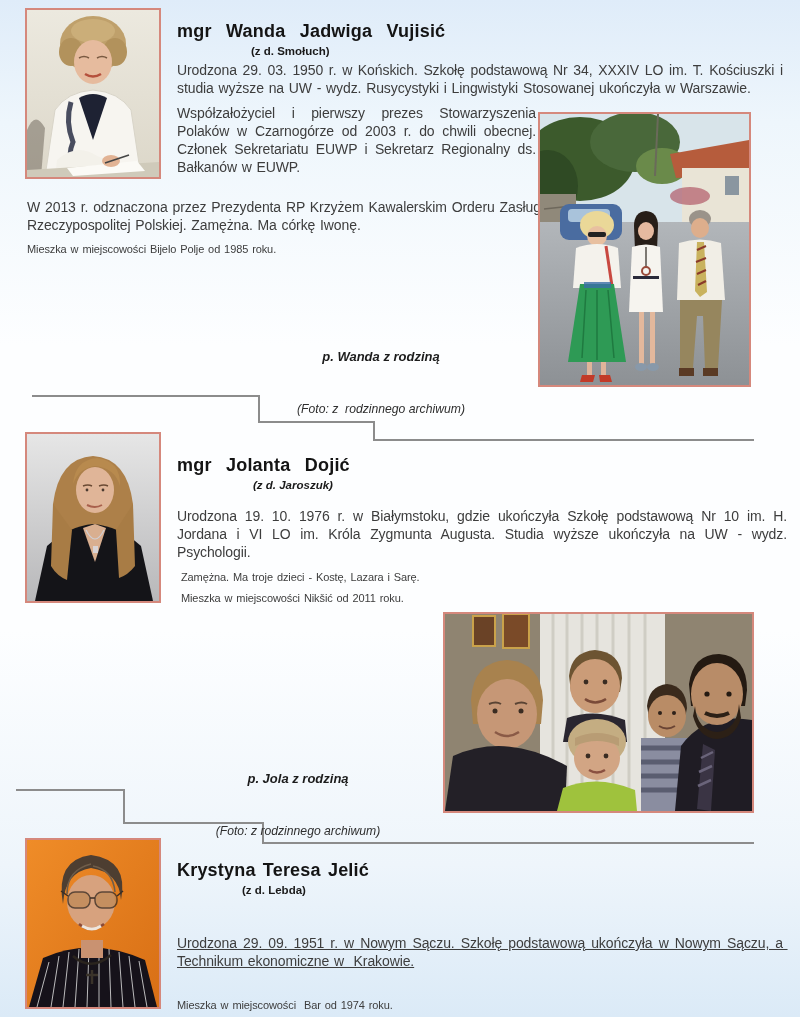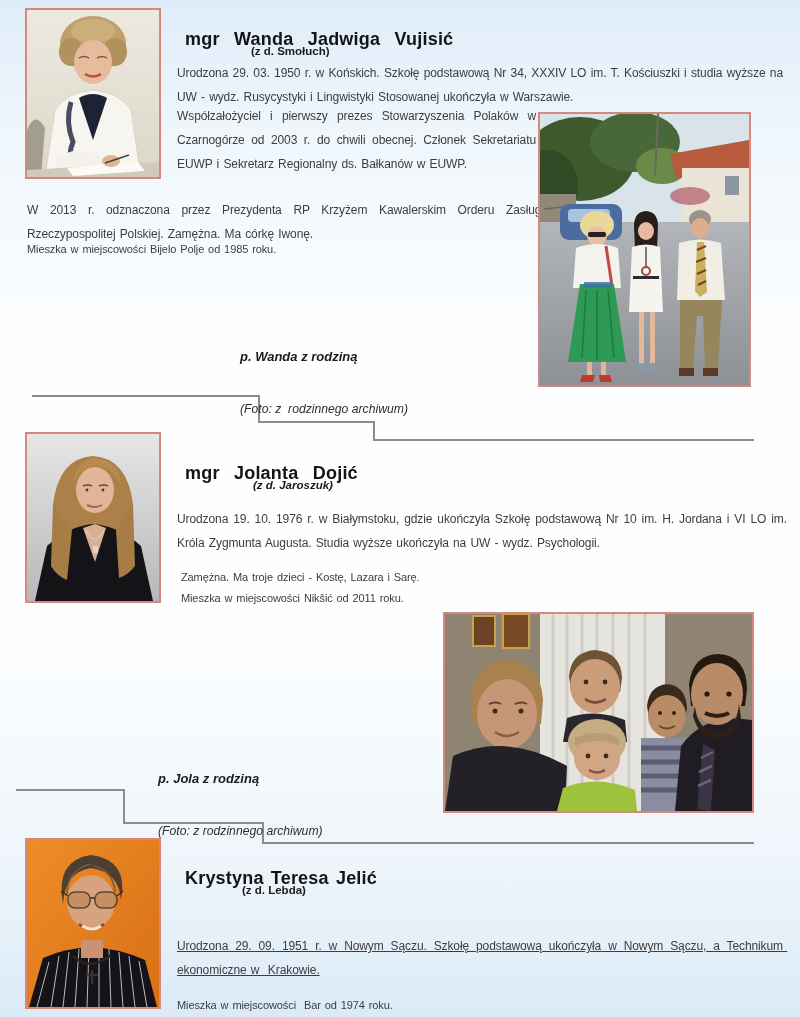--- a/index.html
+++ b/index.html
@@ -4,26 +4,26 @@
 <style>
   html,body{margin:0;padding:0;background:#ffffff;}
   .page{
     position:relative;width:800px;height:1017px;overflow:hidden;
     font-family:"Liberation Sans",sans-serif;color:#3d3d3d;
     background:linear-gradient(180deg,#dfecf9 0%,#eef6fc 12%,#fdfeff 34%,#fdfeff 62%,#eef5fb 85%,#dbeaf7 100%);
   }
   .dividers{position:absolute;left:0;top:0;width:800px;height:1017px;pointer-events:none;}
   .photo{position:absolute;border:2px solid #d5887c;box-sizing:border-box;background:#eee;margin:0;padding:0;}
   .photo svg{display:block;width:100%;height:100%;}
-  .h-name{position:absolute;margin:8px;font-size:18px;font-weight:bold;color:#141414;white-space:pre;word-spacing:2px;letter-spacing:.2px;}
+  .h-name{position:absolute;margin:0;font-size:18px;font-weight:bold;color:#141414;white-space:pre;word-spacing:2px;letter-spacing:.2px;}
   .h-maiden{position:absolute;font-size:11.5px;font-weight:bold;color:#1a1a1a;white-space:pre;padding-left:25px;}
-  .body-text{position:absolute;margin:0;font-size:12px;line-height:24px;text-align:justify;letter-spacing:-0.1px;word-spacing:1px;}
+  .body-text{position:absolute;margin:0;font-size:14px;line-height:18px;text-align:justify;letter-spacing:-0.1px;word-spacing:1px;}
   .body-line{position:absolute;margin:0;font-size:11px;line-height:20.8px;white-space:pre;letter-spacing:-0.1px;word-spacing:1px;}
   .prewrap{white-space:pre-wrap;}
-  .caption{position:absolute;text-align:left;line-height:15.5px;}
+  .caption{position:absolute;text-align:center;line-height:15.5px;}
   .cap-bold{font-weight:bold;font-style:italic;font-size:13px;color:#1c1c1c;white-space:pre;}
   .cap-credit{font-style:italic;font-size:12.2px;color:#2e2e2e;white-space:pre;margin-top:37px;}
 </style>
 </head>
 <body>
 
 <div class="page">
 
   <svg class="dividers" viewBox="0 0 800 1017">
     <polyline points="32,396 259,396 259,422 374,422 374,440 754,440" fill="none" stroke="#8c8c8c" stroke-width="2"></polyline>

